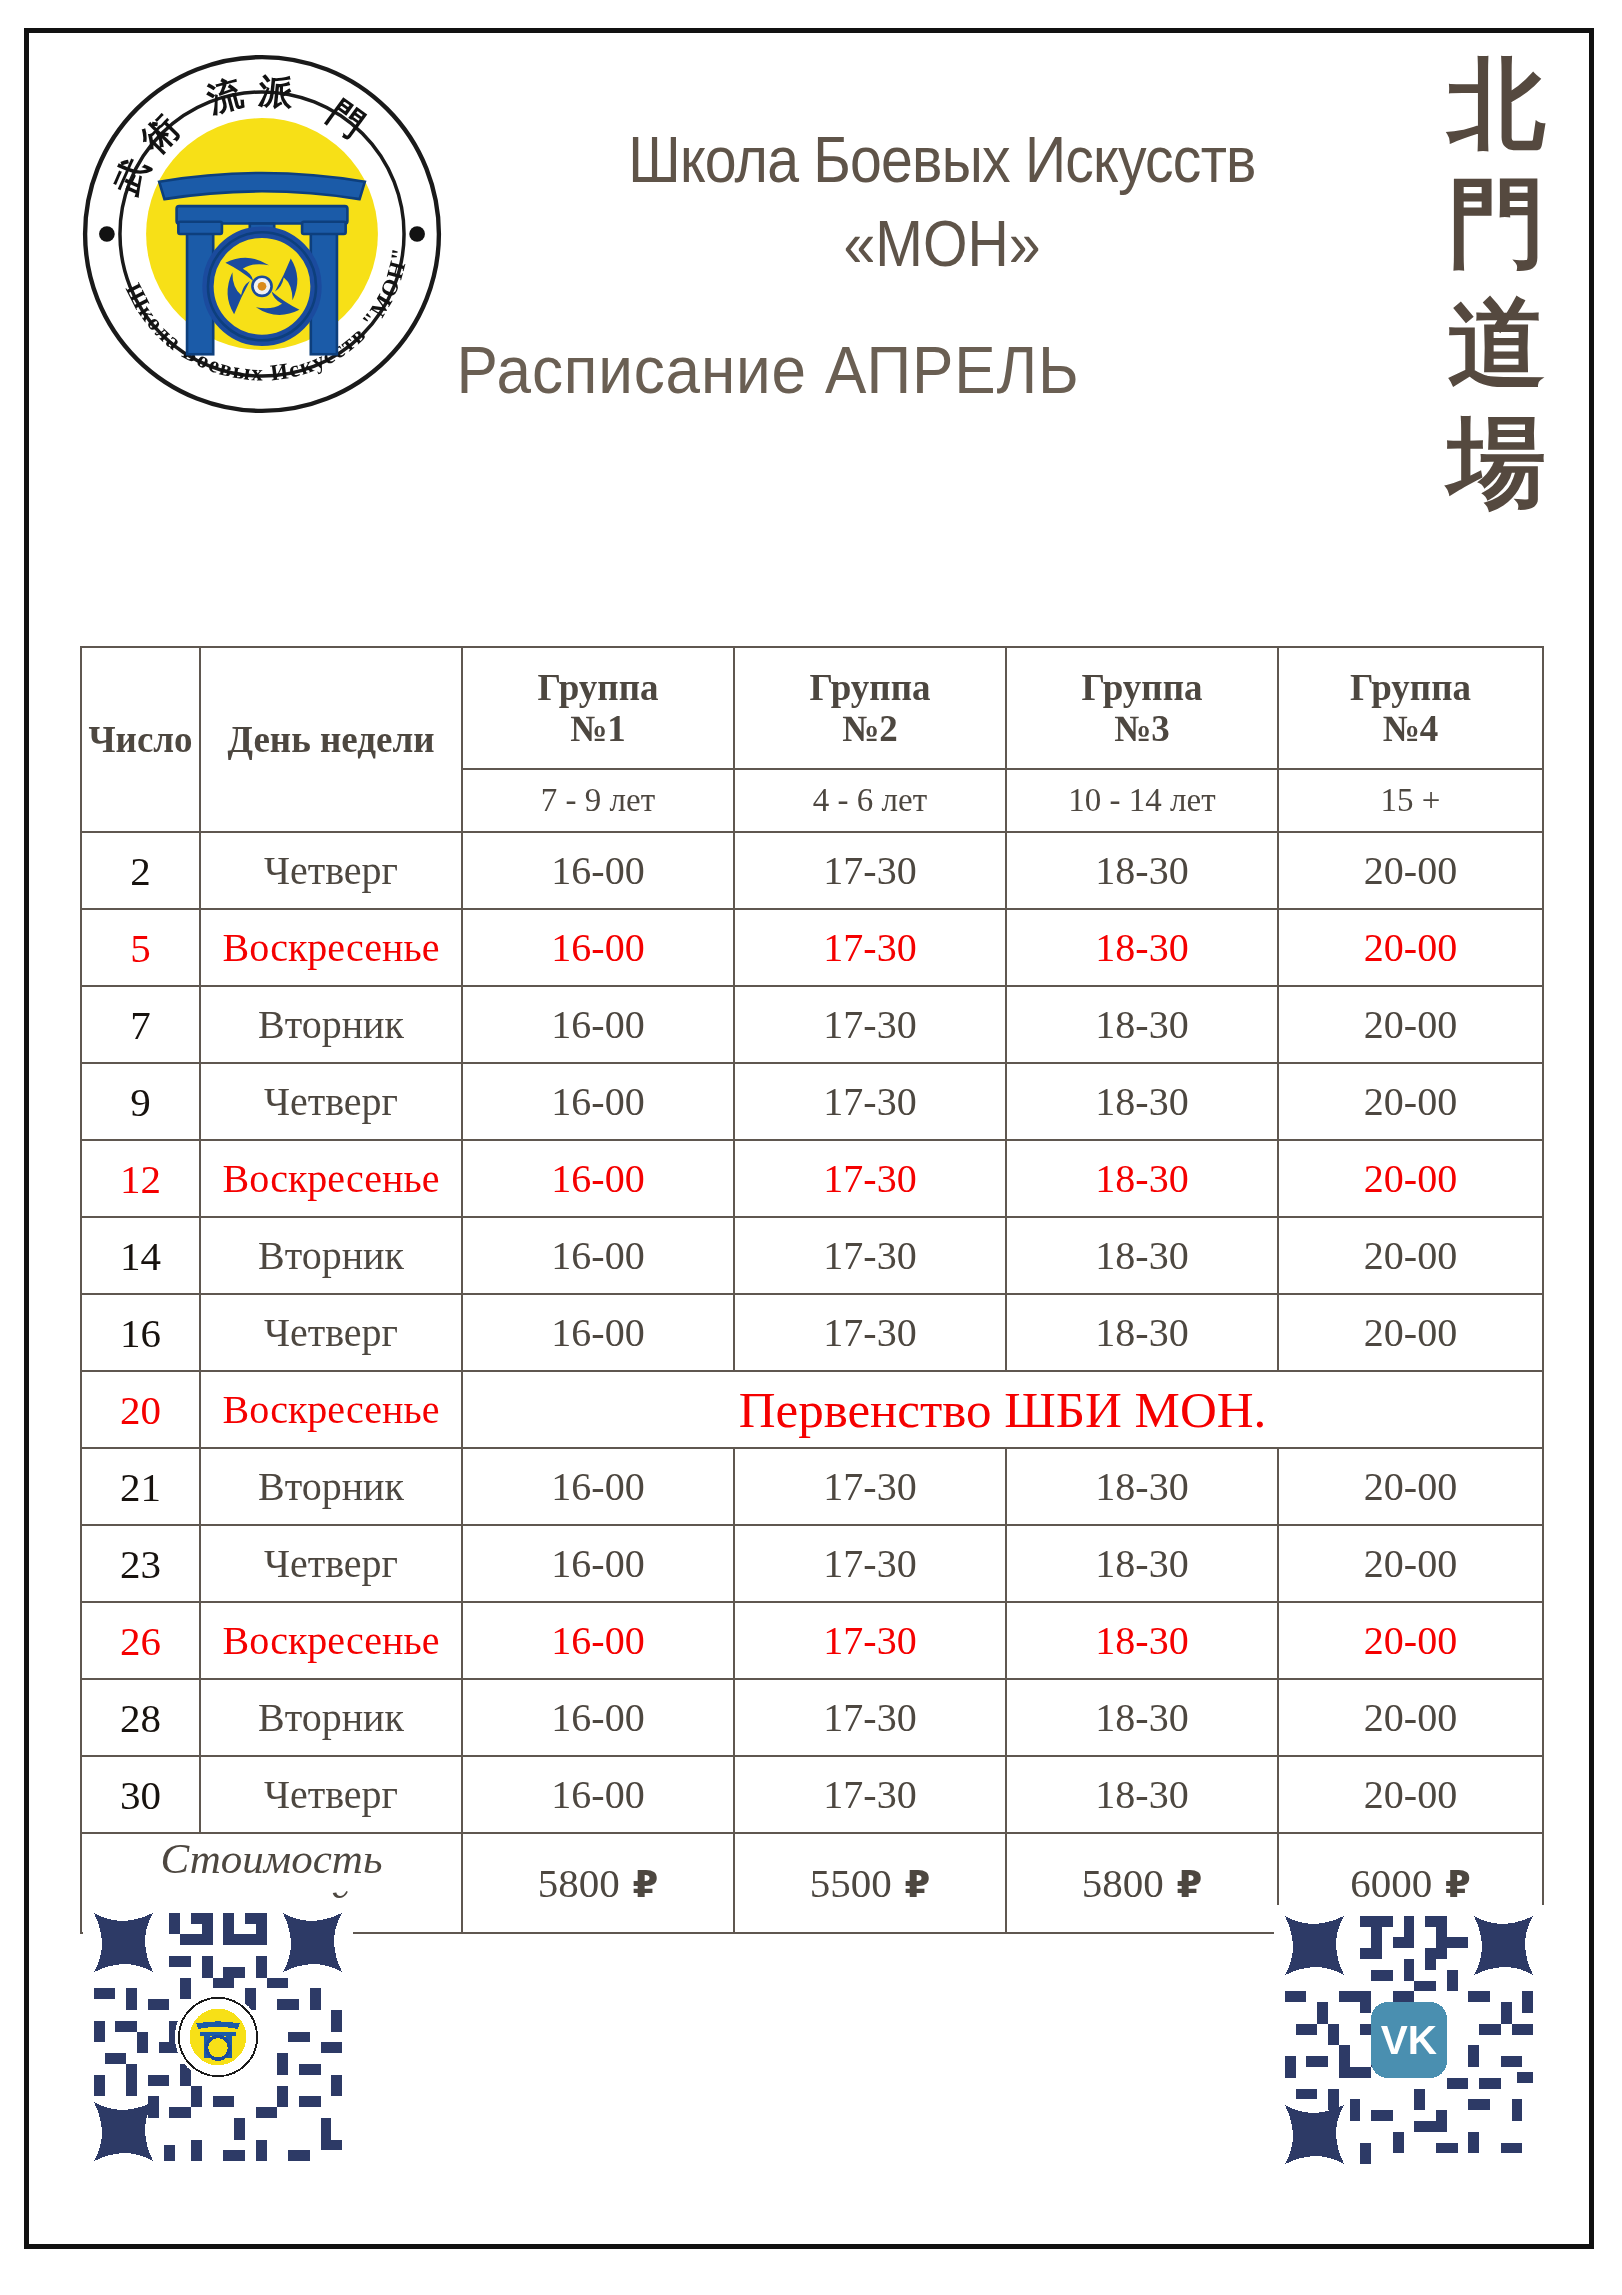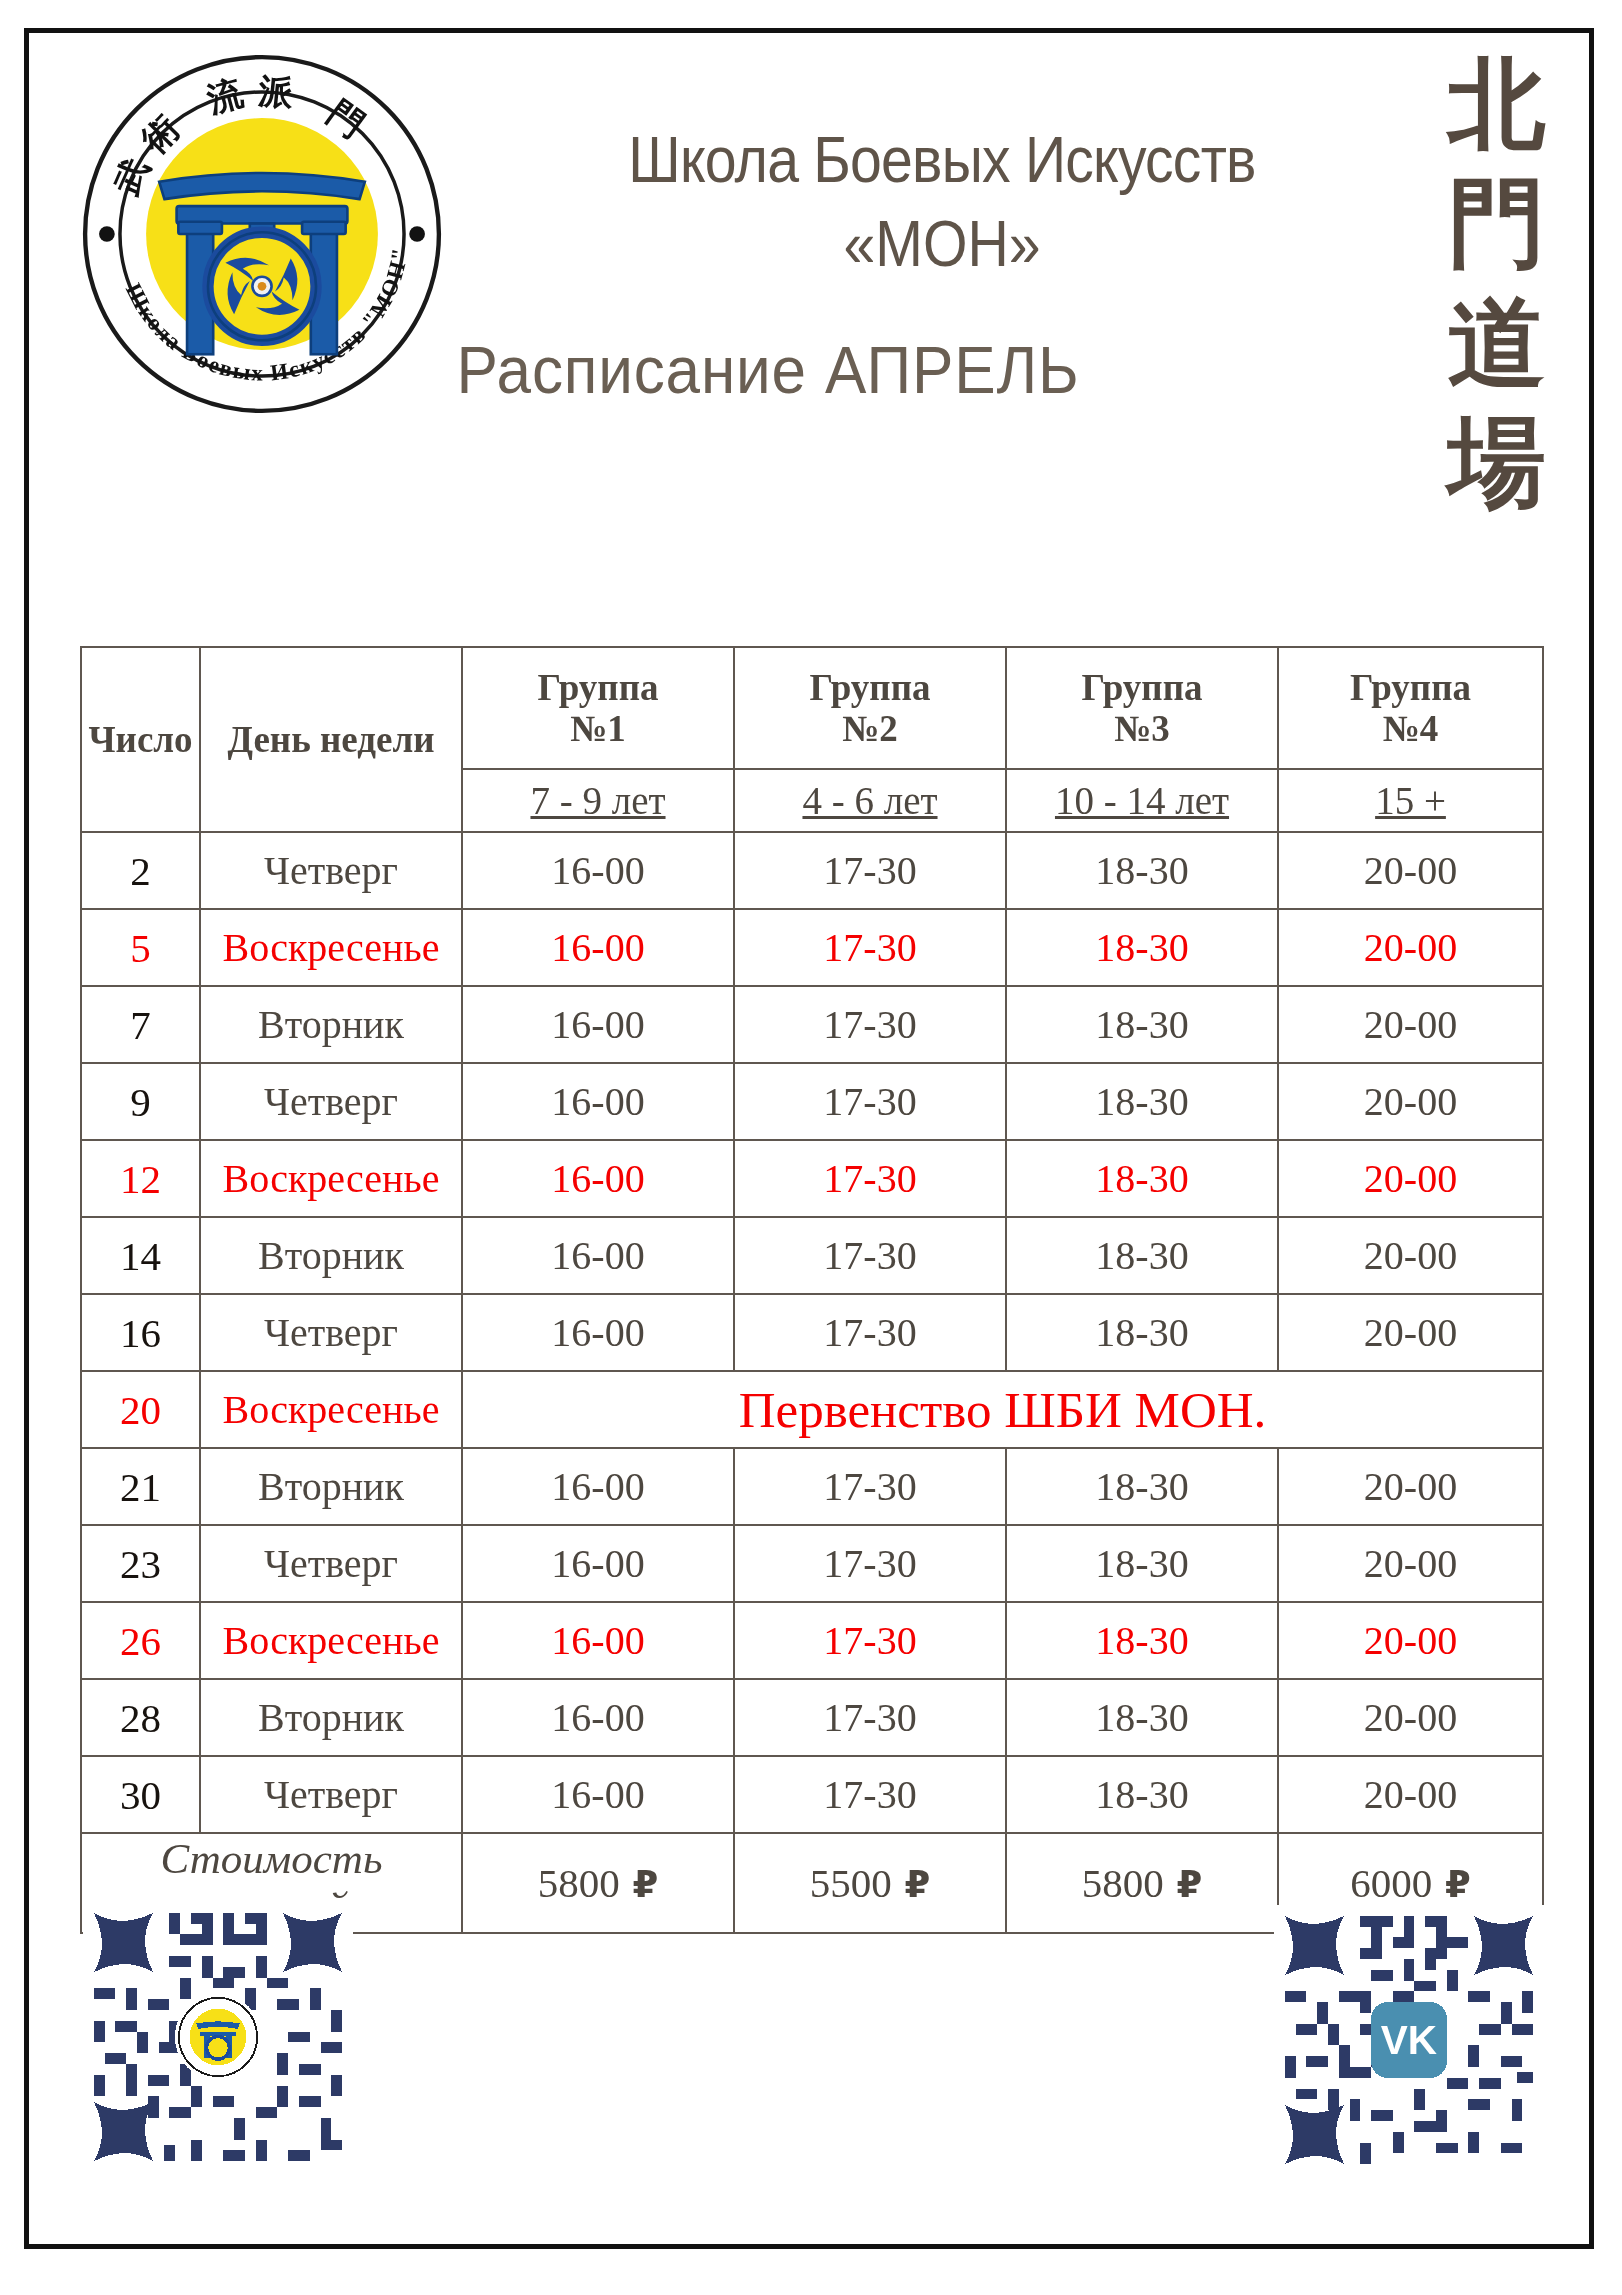--- a/index.html
+++ b/index.html
@@ -153,25 +153,24 @@
   }
   th.head-group {
     font-size: 37px;
     font-weight: 700;
     height: 120px;
     color: #4a443d;
     line-height: 1.12;
   }
   th.head-group span { display: block; }
   th.head-age {
-    font-size: 39px;
+    font-size: 33px;
     font-weight: 400;
     height: 61px;
     color: #5b554d;
-    text-decoration: underline;
   }
 
   td.cell {
     height: 75px;
     font-size: 40px;
     color: #5b554d;
   }
   td.cell.date {
     color: #17120e;
     font-size: 41px;

